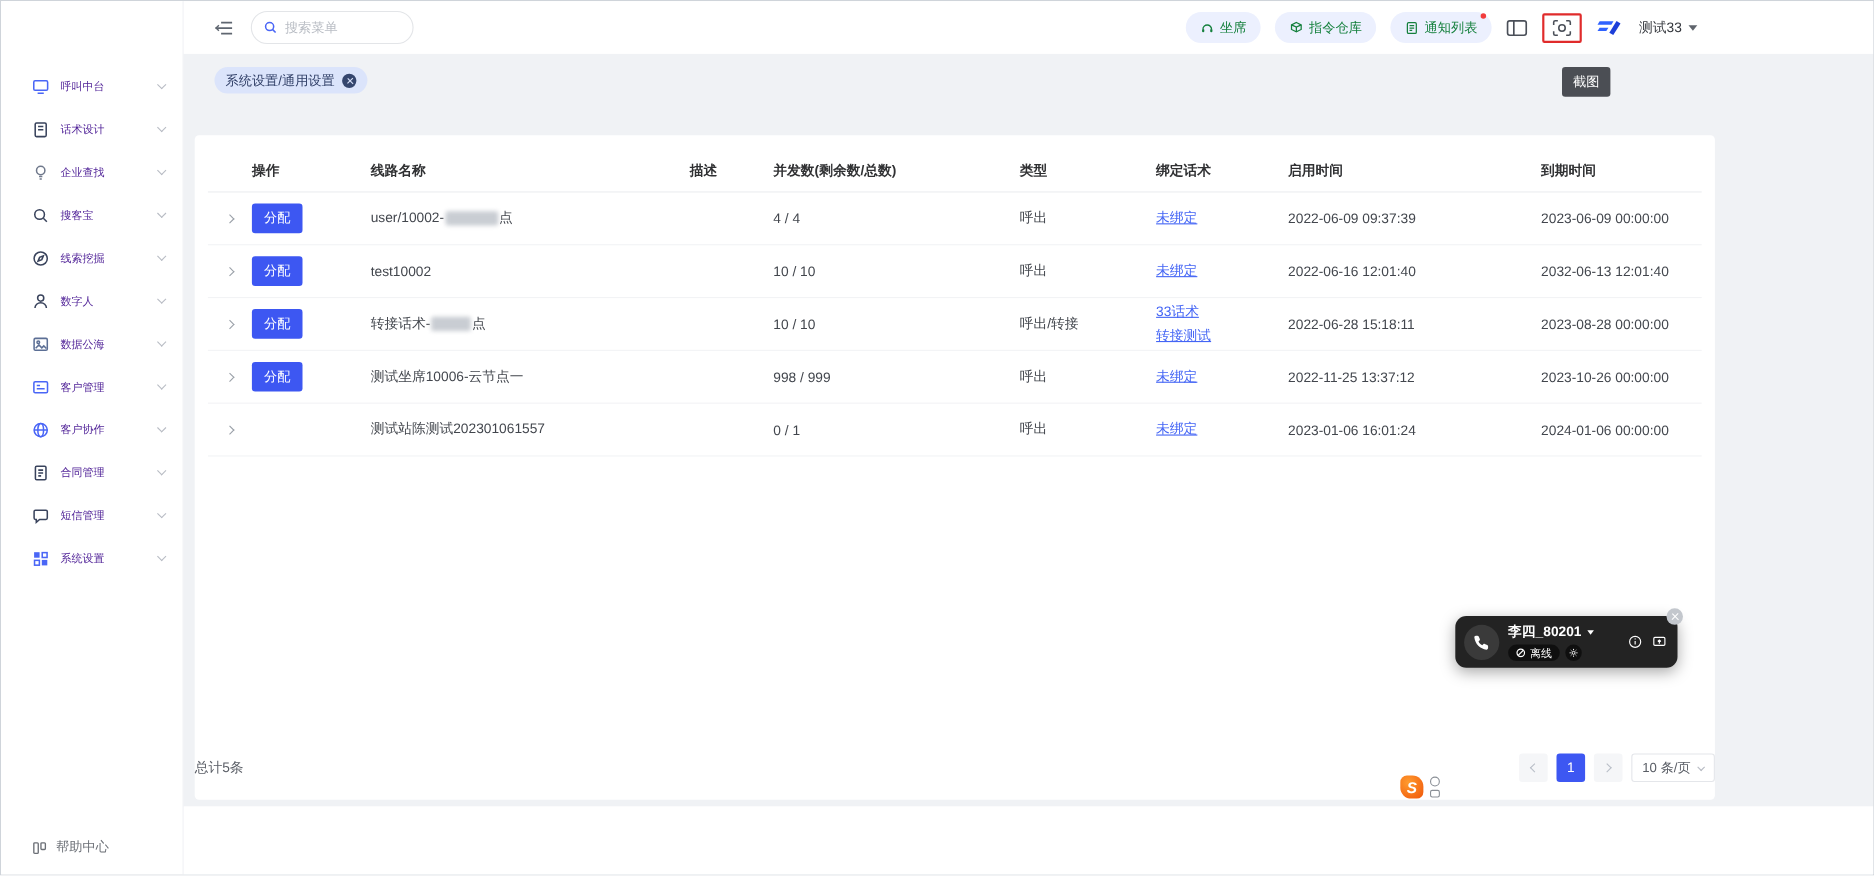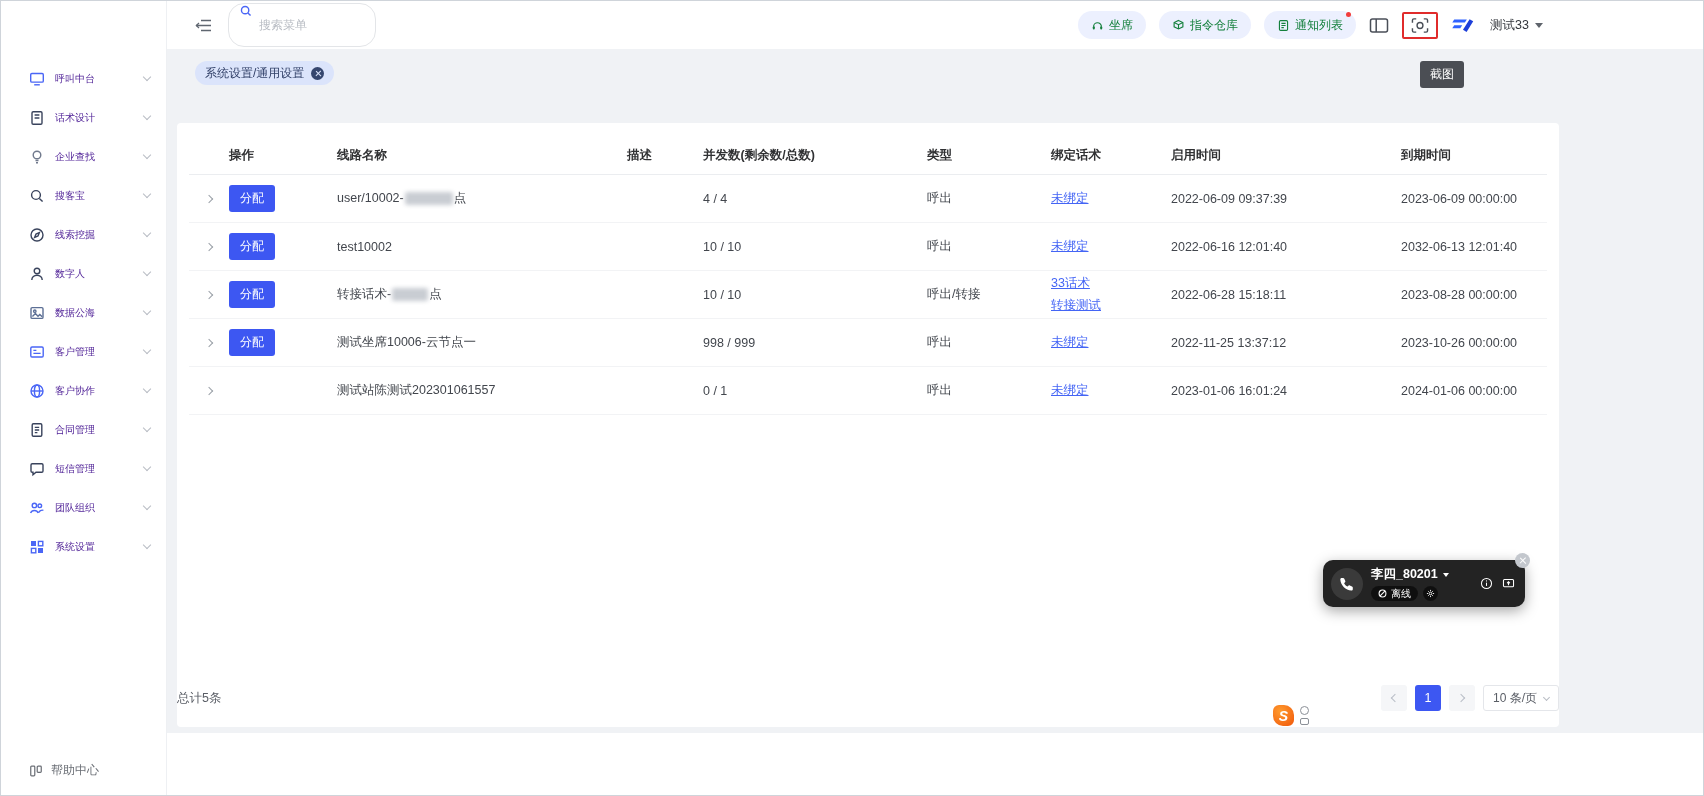--- a/index.html
+++ b/index.html
@@ -18,21 +18,21 @@
   .chev.right { transform:rotate(-45deg); border-color:#9aa0a8; }
   .side-help { margin-top:auto; display:flex; align-items:center; gap:8px; padding:14px 28px 16px; color:#6b6f76; }
   .side-help svg { width:14px; height:14px; }
   .ic-blue { color:#4a66f6; } .ic-navy { color:#39435c; } .ic-gray { color:#70798c; } .ic-slate { color:#5c6f95; }
 
   
   .main { flex:1; display:flex; flex-direction:column; background:#f0f2f5; min-width:0; }
 
   .topbar { height:48px; background:#fff; display:flex; align-items:center; padding:0 160px 0 28px; gap:16px; flex:none; }
   .collapse-btn svg { width:17px; height:15px; display:block; color:#5f6670; cursor:pointer; }
-  .searchbox { width:148px; height:44px; border:1px solid #e3e5e8; border-radius:16px; display:flex; padding:0 10px; gap:6px; background:#fff; }
+  .searchbox { width:148px; height:30px; border:1px solid #e3e5e8; border-radius:16px; display:flex; align-items:center; padding:0 10px; gap:6px; background:#fff; }
   .searchbox svg { width:14px; height:14px; color:#4a66f6; flex:none; }
   .searchbox input { border:none; outline:none; width:100%; font-size:12px; color:#333; background:transparent; font-family:inherit; }
   .searchbox input::placeholder { color:#b9bdc4; }
   .tb-right { margin-left:auto; display:flex; align-items:center; gap:13px; }
   .pill { position:relative; display:flex; align-items:center; gap:5px; height:28px; padding:0 13px; border-radius:15px; background:#ecf0fe; color:#15803d; font-size:12px; cursor:pointer; white-space:nowrap; }
   .pill svg { width:13px; height:13px; }
   .red-dot { position:absolute; top:1px; right:5px; width:5px; height:5px; border-radius:50%; background:#f23c3c; }
   .iconbtn { display:flex; align-items:center; cursor:pointer; color:#4a4f58; }
   .iconbtn svg { width:20px; height:17px; display:block; }
   .shot-wrap { border:2px solid #e02b2b; border-radius:2px; padding:3px 6px; display:flex; align-items:center; }
@@ -228,31 +228,20 @@
     <div class="side-item">
       <span class="icon ic-navy">
           <svg viewBox="0 0 16 16" fill="none" stroke="currentColor" stroke-width="1.4">
             <path d="M3.2 2.8h9.6a1.2 1.2 0 0 1 1.2 1.2v6a1.2 1.2 0 0 1-1.2 1.2H7l-3 2.6v-2.6h-.8A1.2 1.2 0 0 1 2 10V4a1.2 1.2 0 0 1 1.2-1.2z"></path>
           </svg>
         </span>
       <span class="label">短信管理</span>
       <span class="chev down"></span>
     </div>
 
-    <div class="side-item">
-      <span class="icon ic-blue">
-          <svg viewBox="0 0 16 16" fill="none" stroke="currentColor" stroke-width="1.4">
-            <circle cx="5.4" cy="5.4" r="2.2"></circle>
-            <circle cx="10.8" cy="5.8" r="1.8"></circle>
-            <path d="M1.6 13a4 3.6 0 0 1 7.6 0M9.8 12.6a3.4 3 0 0 1 4.6-2.2"></path>
-          </svg>
-        </span>
-      <span class="label">团队组织</span>
-      <span class="chev down"></span>
-    </div>
 
     <div class="side-item">
       <span class="icon ic-blue">
           <svg viewBox="0 0 16 16" fill="none" stroke="currentColor" stroke-width="1.4">
             <rect x="2" y="2" width="5" height="5" fill="currentColor" stroke="none"></rect>
             <rect x="9.4" y="2.4" width="4.4" height="4.4"></rect>
             <rect x="2.4" y="9.4" width="4.4" height="4.4"></rect>
             <rect x="9" y="9" width="5" height="5" fill="currentColor" stroke="none"></rect>
           </svg>
         </span>

